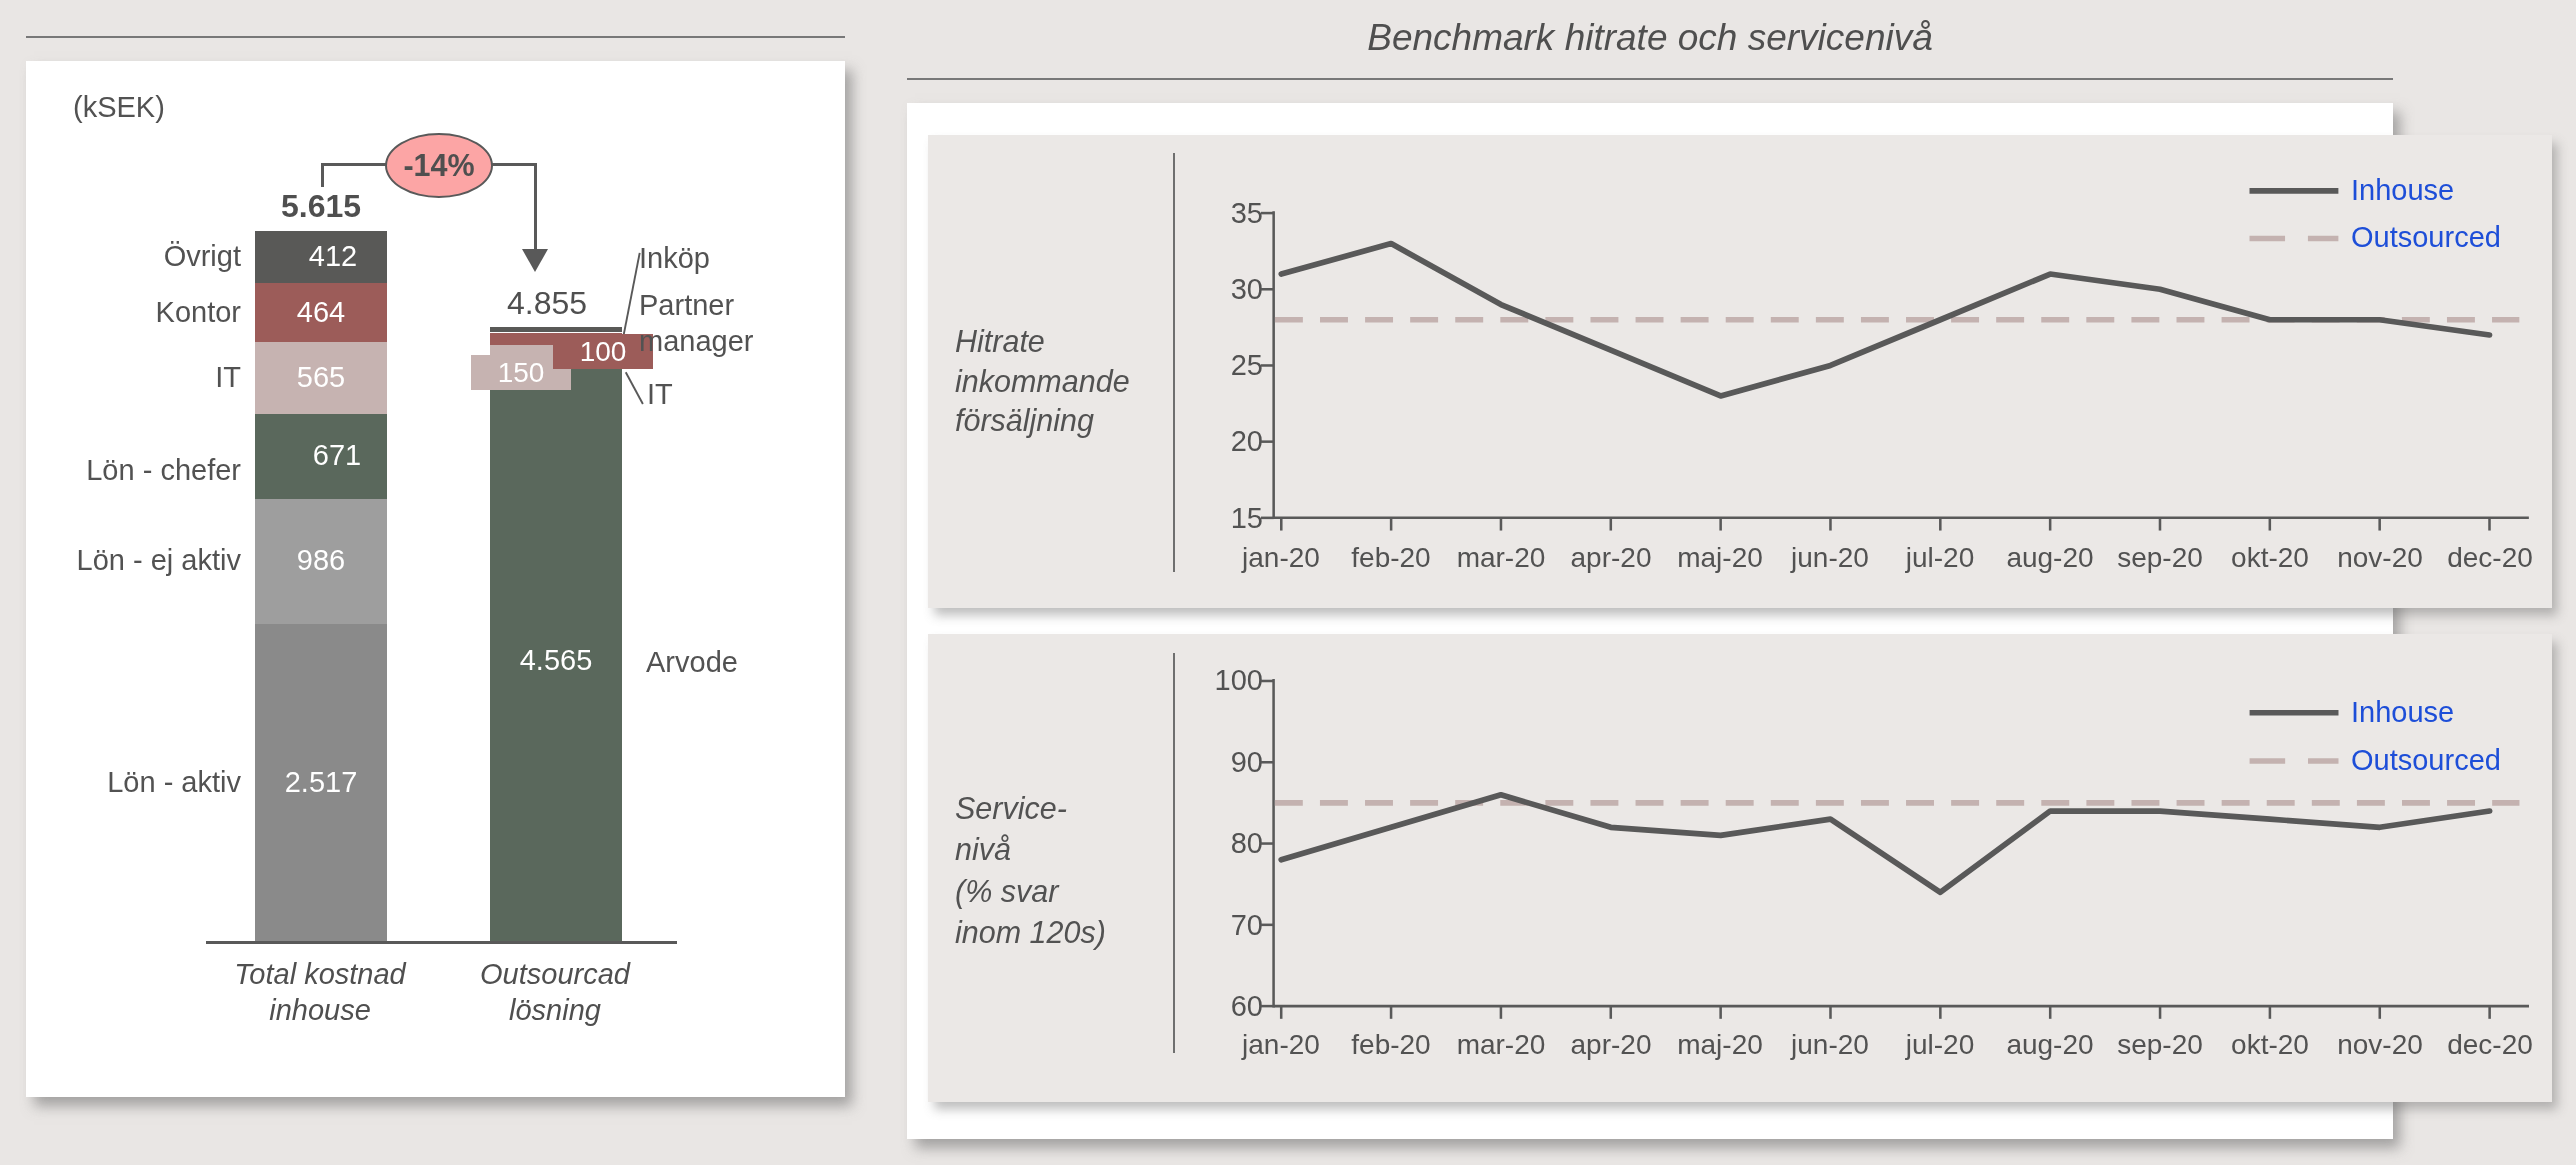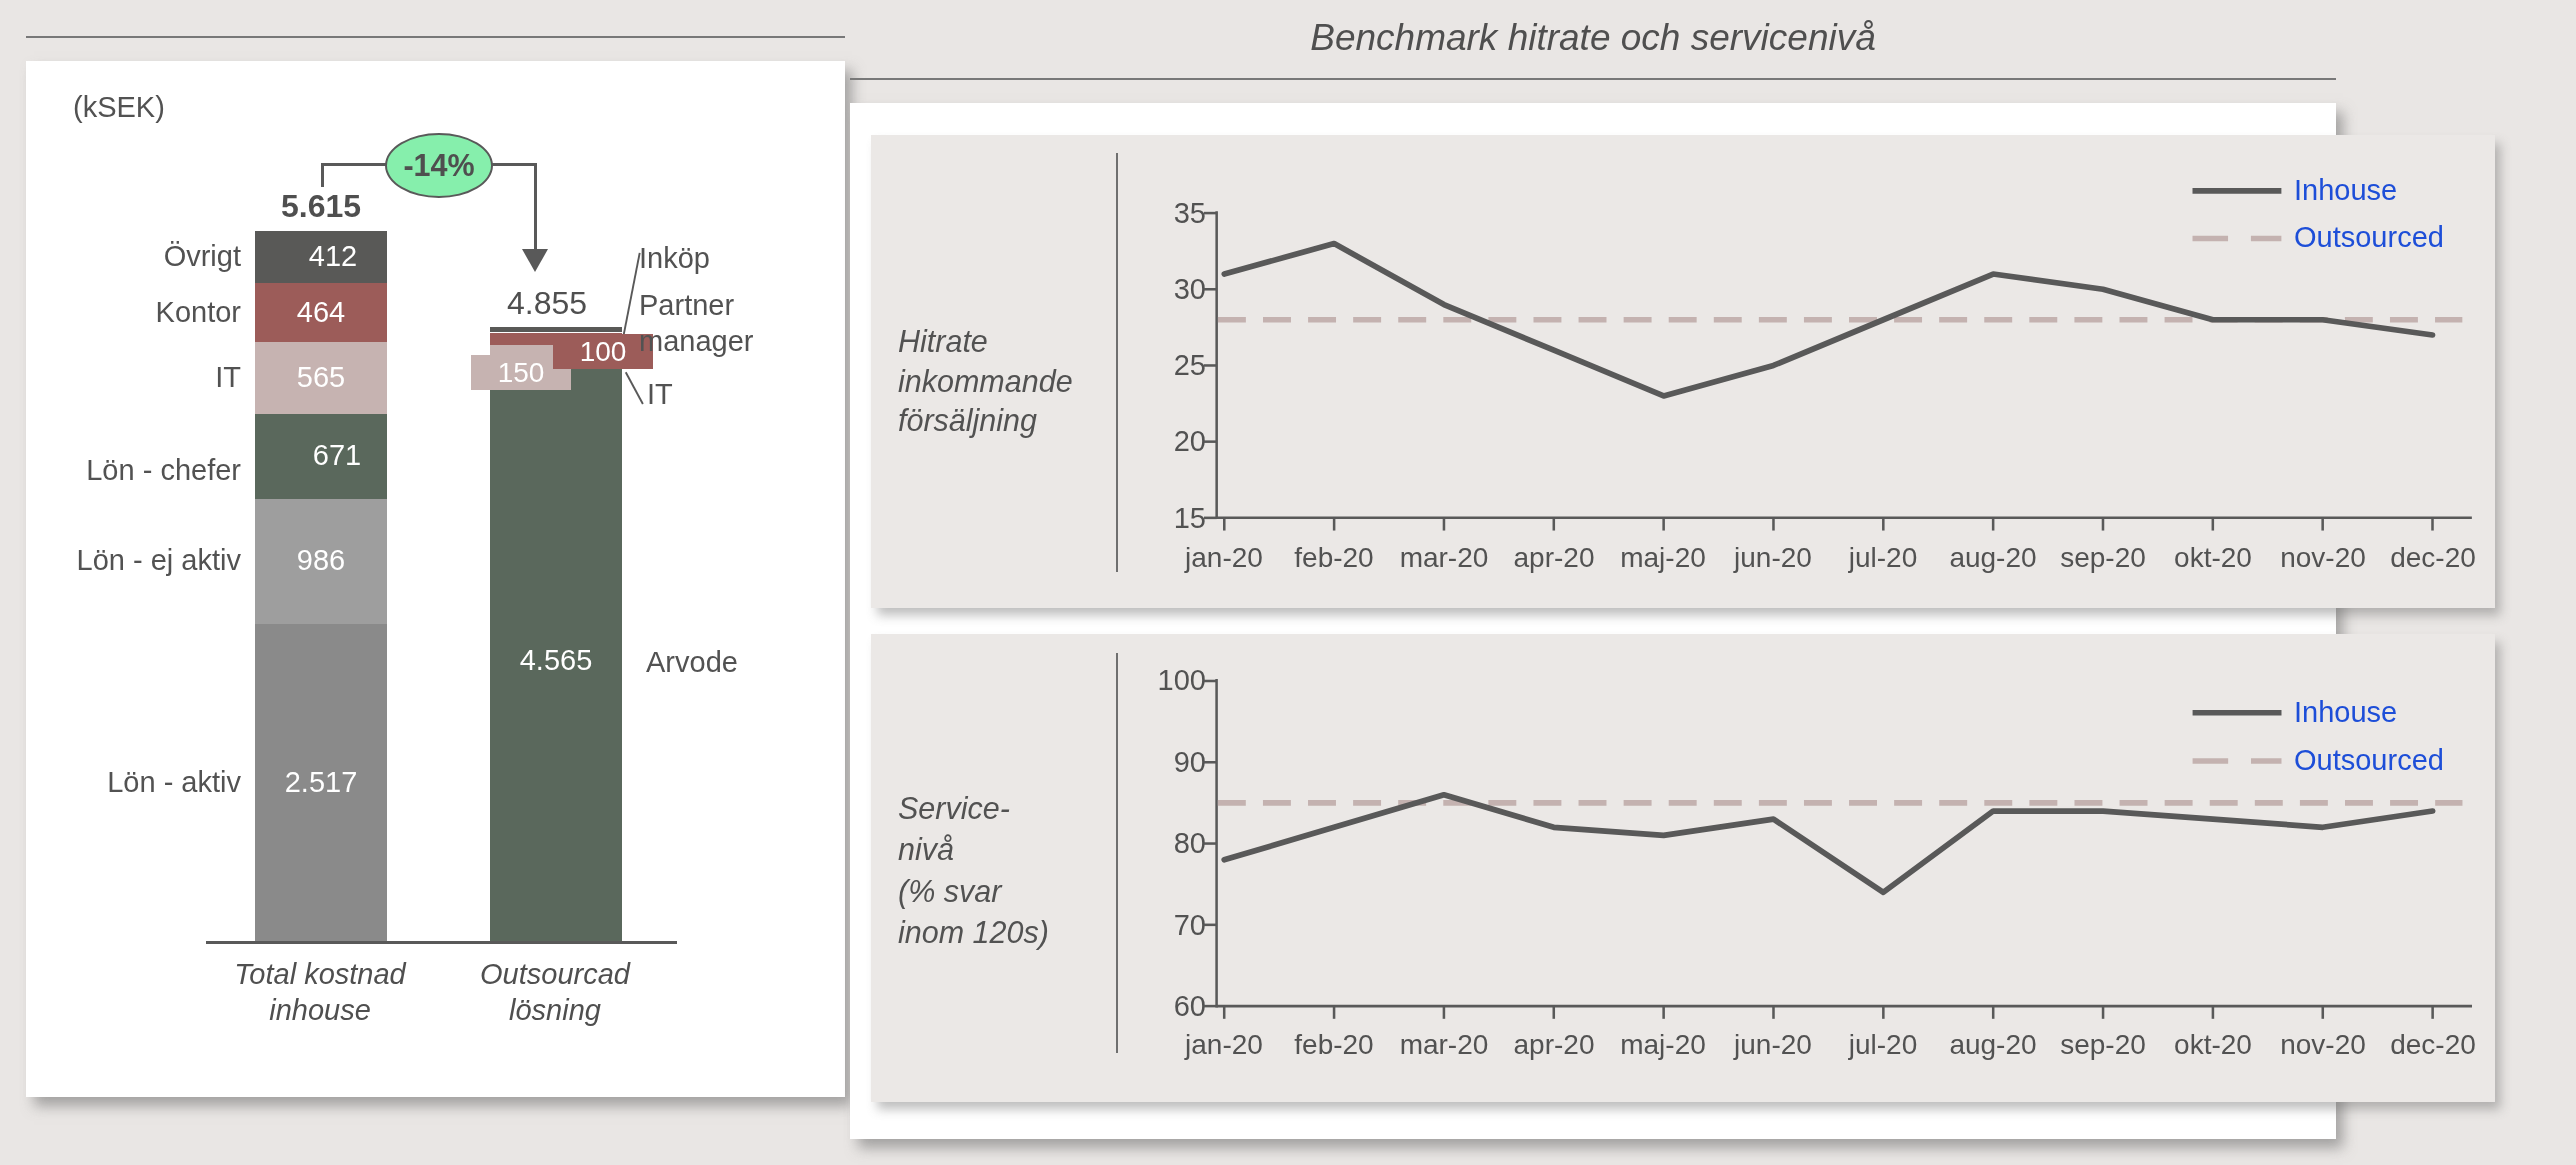--- a/index.html
+++ b/index.html
@@ -4,41 +4,41 @@
 <style>
   html,body{margin:0;padding:0;}
   body{
     width:2576px;height:1166px;position:relative;
     background:#e9e6e4;
     font-family:"Liberation Sans", sans-serif;
     color:#525252;overflow:hidden;
   }
   .col{position:absolute;top:16.5px;}
   .col-left{left:26px;width:819px;}
-  .col-right{left:850px;width:1486px;}
+  .col-right{left:907px;width:1486px;}
   .section-title{
     text-align:center;font-style:italic;font-size:37px;line-height:42px;color:#4f4f4f;
   }
   .title-rule{margin-top:19px;border-bottom:2.5px solid #787878;height:0;}
   .card{position:relative;margin-top:23px;background:#ffffff;height:1036px;
     box-shadow:7.6px 9px 12.7px rgba(105,105,105,0.55);}
   .ksek{position:absolute;left:47px;top:30.5px;font-size:29px;color:#525252;}
   .chart-panel{position:absolute;left:21px;width:1624px;background:#ebe8e6;
     box-shadow:6.4px 7.6px 10.2px rgba(110,110,110,0.45);}
   #panel-0{top:32px;height:473px;}
   #panel-1{top:531px;height:468px;}
   .seg{position:absolute;}
   .segval{position:absolute;color:#ffffff;font-size:29px;text-align:center;}
   .segside{position:absolute;font-size:29px;color:#525252;text-align:right;width:215px;}
   .battot{position:absolute;font-size:32px;color:#4f4f4f;text-align:center;}
   .cat{position:absolute;font-size:29px;font-style:italic;color:#4f4f4f;text-align:center;line-height:36px;}
   .chip{position:absolute;width:100px;height:35px;color:#fff;font-size:28px;text-align:center;line-height:35px;}
   .rlab{position:absolute;font-size:29px;color:#525252;line-height:36px;}
   .bracket{position:absolute;background:#595959;}
-  .oval{position:absolute;left:359px;top:72px;width:104px;height:61px;background:#86efac;
+  .oval{position:absolute;left:359px;top:72px;width:104px;height:61px;background:#fca5a5;
     border:2.5px solid #595959;border-radius:50%;text-align:center;line-height:61px;
     font-size:30.5px;font-weight:bold;color:#4f4f4f;}
   .arrowhead{position:absolute;left:496px;top:188px;width:0;height:0;
     border-left:13.3px solid transparent;border-right:13.3px solid transparent;border-top:23px solid #595959;}
   .ylab{position:absolute;font-size:29px;color:#525252;text-align:right;width:76px;}
   .mlab{position:absolute;font-size:28px;color:#525252;text-align:center;width:112px;}
   .leglab{position:absolute;font-size:29px;color:#1d4ed8;}
   .plab{position:absolute;font-size:30.5px;font-style:italic;color:#525252;}
   .vsep{position:absolute;width:1.9px;background:#6f6f6f;}
   svg{position:absolute;left:0;top:0;}

